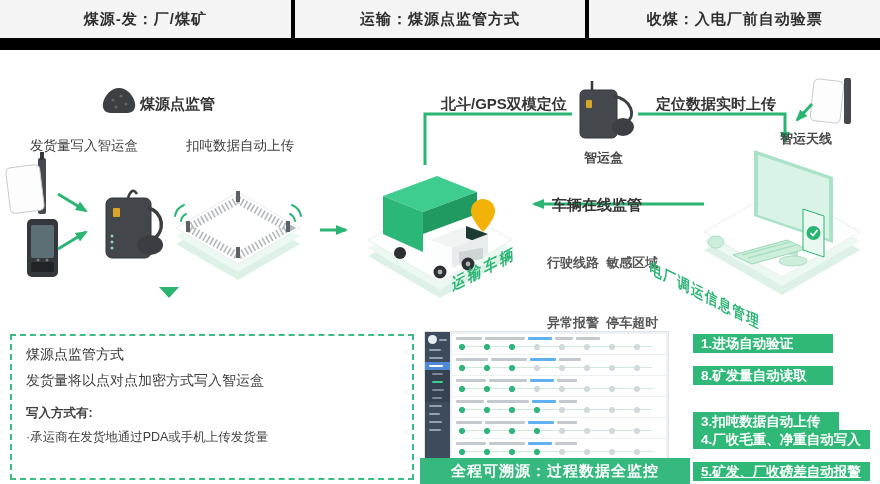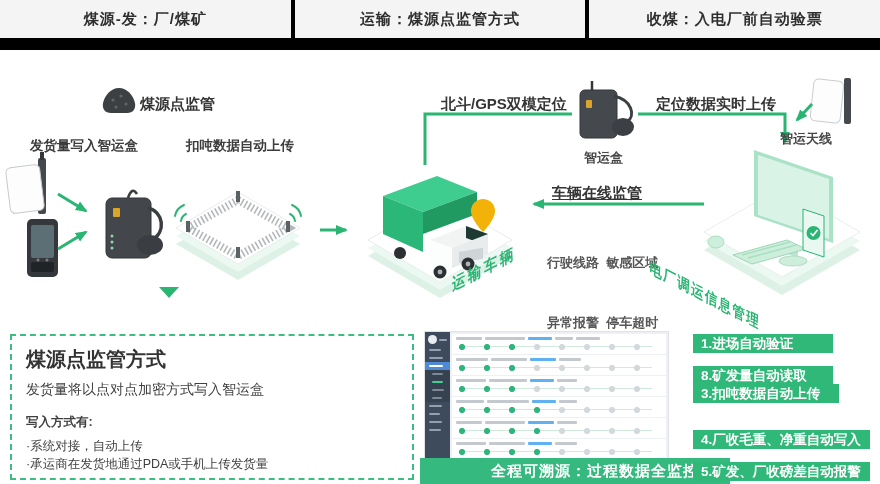--- a/index.html
+++ b/index.html
@@ -7,35 +7,35 @@
          font-family:"Liberation Sans","DejaVu Sans",sans-serif;color:#333;}
   
   #hdr{position:absolute;left:0;top:0;width:880px;height:38px;display:flex;background:#000;}
   .hdr-cell{flex:1;background:#f4f4f4;display:flex;align-items:center;justify-content:center;
             font-size:15px;font-weight:bold;color:#2e2e2e;letter-spacing:1px;}
   .hdr-div{width:4px;background:#000;}
   #band{position:absolute;left:0;top:38px;width:880px;height:12px;background:#000;}
   
   .lbl{position:absolute;white-space:nowrap;}
   .t15{font-size:15px;font-weight:bold;color:#353535;}
-  .t13{font-size:13.5px;font-weight:bold;color:#3c3c3c;}
+  .t13{font-size:13.5px;font-weight:normal;color:#3c3c3c;}
   .dev{font-size:13px;font-weight:600;color:#474747;}
   .mon-rows{position:absolute;left:547px;top:213px;font-size:13px;font-weight:600;
             color:#565656;line-height:20px;white-space:pre;}
   .green-iso{position:absolute;font-weight:bold;color:#2bb573;white-space:nowrap;}
   #truck-label{left:452px;top:276px;font-size:15px;letter-spacing:3px;
                transform:rotate(-27deg) skewX(-24deg);transform-origin:0 50%;}
   #plant-label{left:650px;top:258px;font-size:14px;letter-spacing:1.5px;
                transform:rotate(27deg) skewX(24deg);transform-origin:0 0;}
   
   #art{position:absolute;left:0;top:0;pointer-events:none;}
   
   #note-box{position:absolute;left:10px;top:334px;width:404px;height:146px;box-sizing:border-box;
             border:2px dashed #3dbd83;padding:10px 14px;background:#fff;}
-  #note-title{font-size:20px;font-weight:bold;color:#333;}
+  #note-title{font-size:14px;font-weight:normal;color:#333;}
   #note-desc{font-size:14px;color:#3f3f3f;margin-top:8px;}
   #note-methods-title{font-size:12.5px;font-weight:bold;color:#3f3f3f;margin-top:15px;}
   .note-line{font-size:12.5px;color:#3f3f3f;line-height:18px;}
   #note-lines{margin-top:6px;}
   
   #dash{position:absolute;left:425px;top:332px;width:243px;height:126px;display:flex;
         background:#fff;box-shadow:0 0 0 1px #dfe3e6;}
   #dash-side{width:25px;background:#3e4b5c;flex:none;}
   .avatar-row{display:flex;align-items:center;gap:2px;padding:3px 2px 2px 3px;}
   .avatar{width:9px;height:9px;border-radius:50%;background:#e8edf2;flex:none;}
@@ -51,21 +51,21 @@
   .hbar{height:2.5px;background:#c3c9cf;border-radius:1px;}
   .hbar.b{background:#5fb1f2;}
   .timeline{position:relative;height:9px;margin-top:3px;}
   .tl-line{position:absolute;left:4px;right:10px;top:3px;height:1px;background:#cfe9db;}
   .dots{position:absolute;top:0;height:8px;background-repeat:repeat-x;background-size:25px 8px;}
   .dots.g{left:2px;background-image:radial-gradient(circle at 4px 4px,#2eb57c 2.8px,rgba(0,0,0,0) 3.2px);}
   .dots.x{background-image:radial-gradient(circle at 4px 4px,#d3d8dc 2.8px,rgba(0,0,0,0) 3.2px);}
   
   #trace-caption{position:absolute;left:420px;top:458px;width:270px;height:26px;background:#36b97e;
                  color:#fff;font-size:15px;font-weight:bold;display:flex;align-items:center;
-                 justify-content:center;letter-spacing:1px;padding-left:40px;}
+                 justify-content:center;letter-spacing:1px;}
   .pill{position:absolute;left:693px;height:19px;line-height:19px;background:#2fb878;color:#fff;
         font-size:13.5px;font-weight:bold;padding:0 9px 0 8px;box-sizing:border-box;white-space:nowrap;}
 </style>
 </head>
 <body>
 
 <div id="stage">
 
   <div id="hdr">
     <div class="hdr-cell">煤源-发：厂/煤矿</div>
@@ -206,35 +206,34 @@
 
   <div class="lbl t15" style="left:140px;top:95px;">煤源点监管</div>
   <div class="lbl t13" style="left:30px;top:137px;">发货量写入智运盒</div>
   <div class="lbl t13" style="left:186px;top:137px;">扣吨数据自动上传</div>
 
   <div class="lbl t15" style="left:441px;top:95px;">北斗/GPS双模定位</div>
   <div class="lbl dev" style="left:584px;top:149px;">智运盒</div>
   <div class="lbl t15" style="left:656px;top:95px;">定位数据实时上传</div>
   <div class="lbl dev" style="left:780px;top:130px;">智运天线</div>
 
-  <div class="lbl t15" style="left:552px;top:184px;text-decoration:underline;">车辆在线监管</div>
+  <div class="lbl t15" style="left:552px;top:196px;">车辆在线监管</div>
   <div class="mon-rows">
     <div>行驶线路  敏感区域</div>
     <div>异常报警  停车超时</div>
   </div>
 
   <div id="truck-label" class="green-iso">运输车辆</div>
   <div id="plant-label" class="green-iso">电厂调运信息管理</div>
 
   <div id="note-box">
     <div id="note-title">煤源点监管方式</div>
     <div id="note-desc">发货量将以点对点加密方式写入智运盒</div>
     <div id="note-methods-title">写入方式有:</div>
     <div id="note-lines">
-      <div class="note-line">·系统对接，自动上传</div>
       <div class="note-line">·承运商在发货地通过PDA或手机上传发货量</div>
     </div>
   </div>
 
   <div id="dash">
     <div id="dash-side">
       <div class="avatar-row">
           <span class="avatar"></span>
           <span class="sbar" style="width:8px;"></span>
         </div>
@@ -353,17 +352,17 @@
             <div class="dots g" style="width:100px;"></div>
             <div class="dots x" style="left:102px;width:100px;"></div>
           </div>
       </div>
     </div>
   </div>
   <div id="trace-caption">全程可溯源：过程数据全监控</div>
 
   <div class="pill" style="top:334px;min-width:140px;">1.进场自动验证</div>
   <div class="pill" style="top:366px;min-width:140px;">8.矿发量自动读取</div>
-  <div class="pill" style="top:384px;min-width:146px;">3.扣吨数据自动上传</div>
+  <div class="pill" style="top:412px;min-width:146px;">3.扣吨数据自动上传</div>
   <div class="pill" style="top:430px;min-width:152px;">4.厂收毛重、净重自动写入</div>
-  <div class="pill" style="top:462px;min-width:152px;">5.矿发、厂收磅差自动报警</div>
+  <div class="pill" style="top:462px;min-width:152px;text-decoration:underline;">5.矿发、厂收磅差自动报警</div>
 
 </div>
 
 </body></html>

